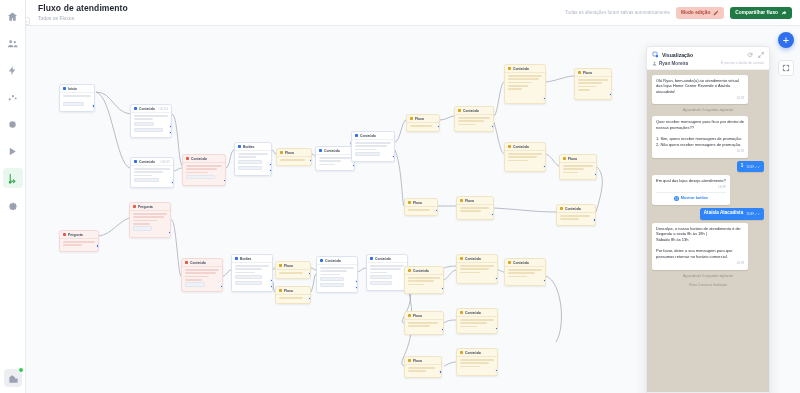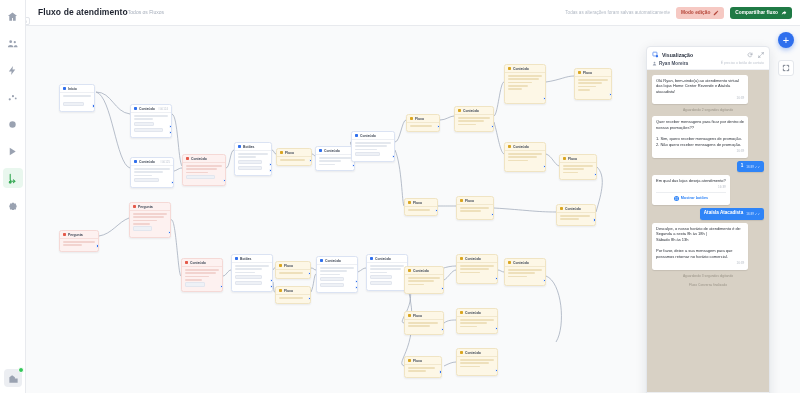--- a/index.html
+++ b/index.html
@@ -38,21 +38,21 @@
 
   
   .main { flex:1; position:relative; height:393px; }
 
   
   .topbar {
     height:26px; background:#fff; border-bottom:1px solid #e8eaee;
     display:flex; align-items:center; padding:0 8px 0 12px;
     position:relative; z-index:20;
   }
-  .title-wrap { display:flex; justify-content:flex-start; }
+  .title-wrap { display:flex; flex-direction:column; justify-content:flex-start; }
   .title { font-size:8.5px; font-weight:bold; color:#1f2430; line-height:1.15; letter-spacing:.1px; }
   .subtitle { font-size:5px; color:#a5adba; line-height:1.3; margin-top:1px; }
   .top-right { margin-left:auto; display:flex; align-items:center; gap:6px; }
   .autosave { font-size:4.6px; color:#b3bac5; white-space:nowrap; }
   .btn {
     display:flex; align-items:center; gap:3px; height:12px;
     padding:0 5px; border-radius:3px; font-size:4.8px;
     font-weight:bold; cursor:pointer; white-space:nowrap;
   }
   .btn svg { width:6px; height:6px; }

